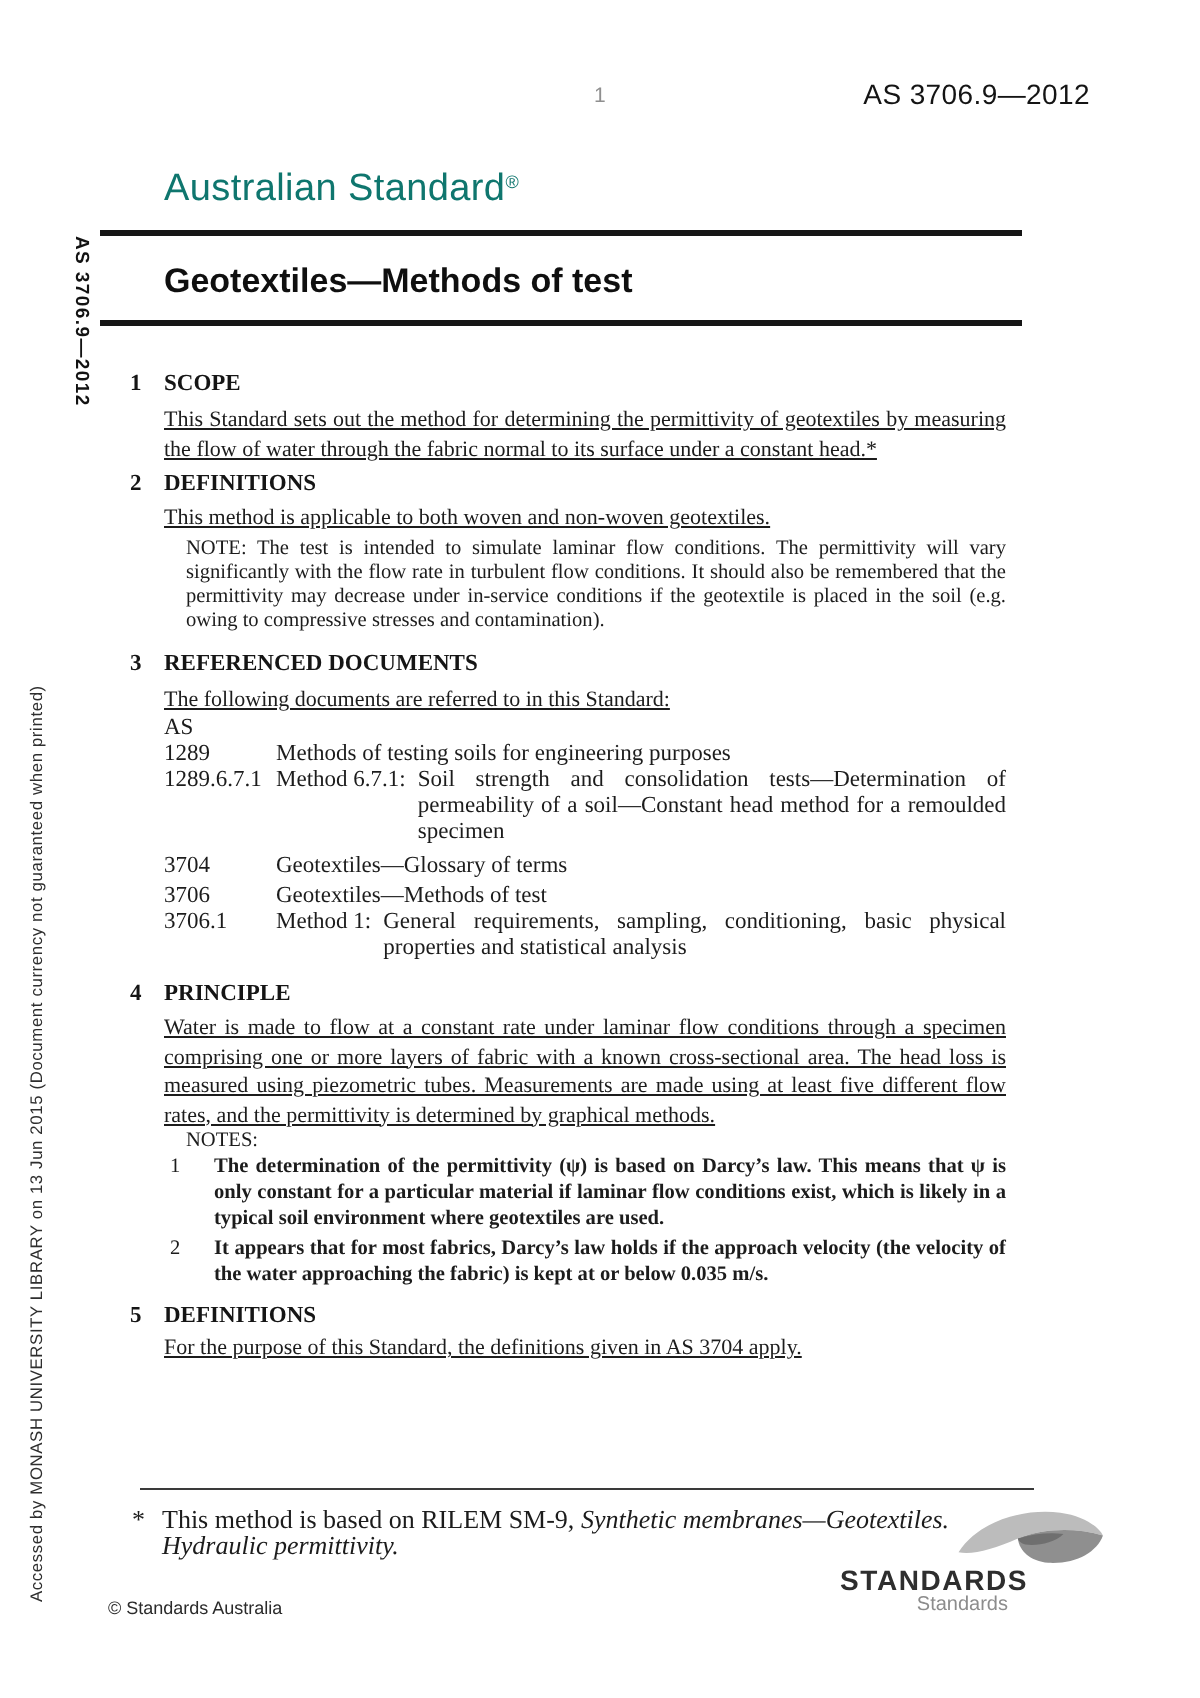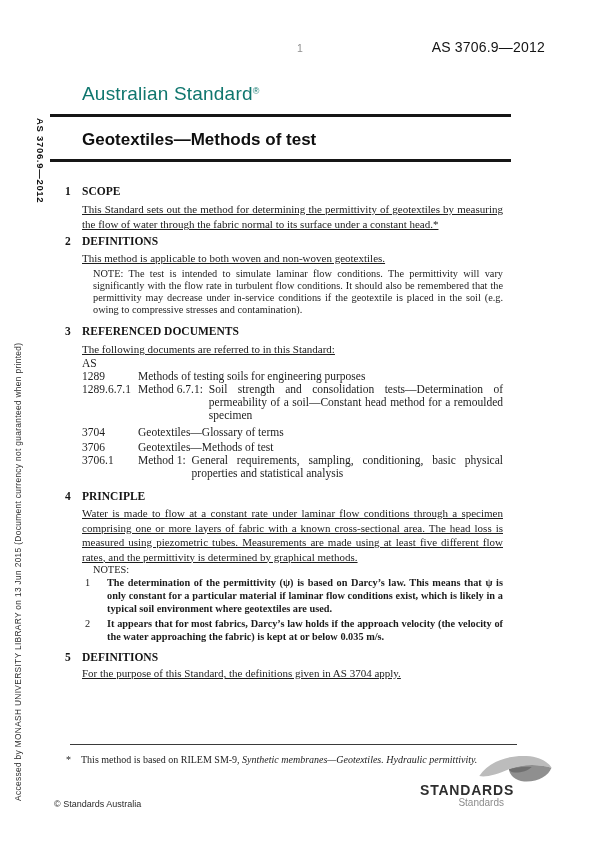--- a/index.html
+++ b/index.html
@@ -81,21 +81,21 @@
     font-size:11.5px; line-height:13px;
   }
   .doc-prefix { padding-right:6px; }
   .doc-prefix:empty { padding-right:0; }
   .doc-text { text-align:justify; }
 
   
   .footnote-rule { position:absolute; left:70px; top:744px; width:447px; height:1px; background:#3a3a3a; }
   .footnote {
     position:absolute; left:66px; top:753px; width:452px;
-    font-size:10px; line-height:13px;
+    font-size:13px; line-height:13px;
     padding-left:15px; text-indent:-15px;
   }
   .footnote .fn-marker { display:inline-block; width:15px; text-indent:0; }
   .footnote .it { font-style:italic; }
 
   
   .copyright {
     position:absolute; left:54px; top:799px;
     font:9px "Liberation Sans", sans-serif; color:#2b2b2b;
   }

